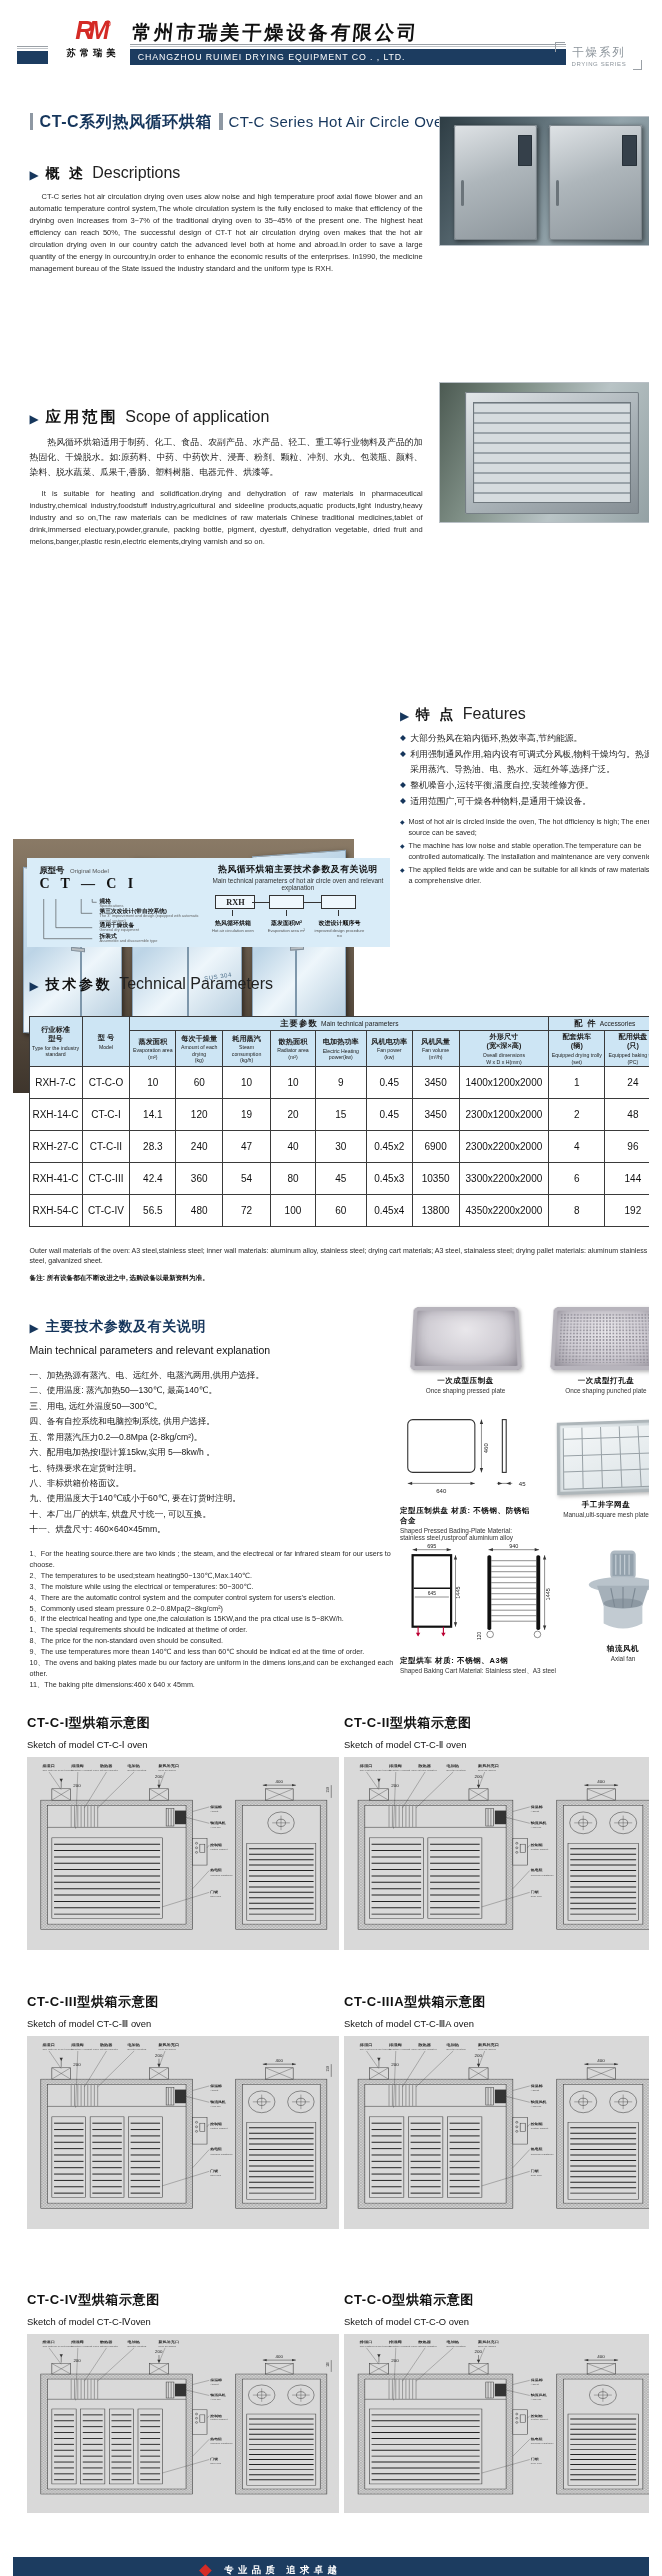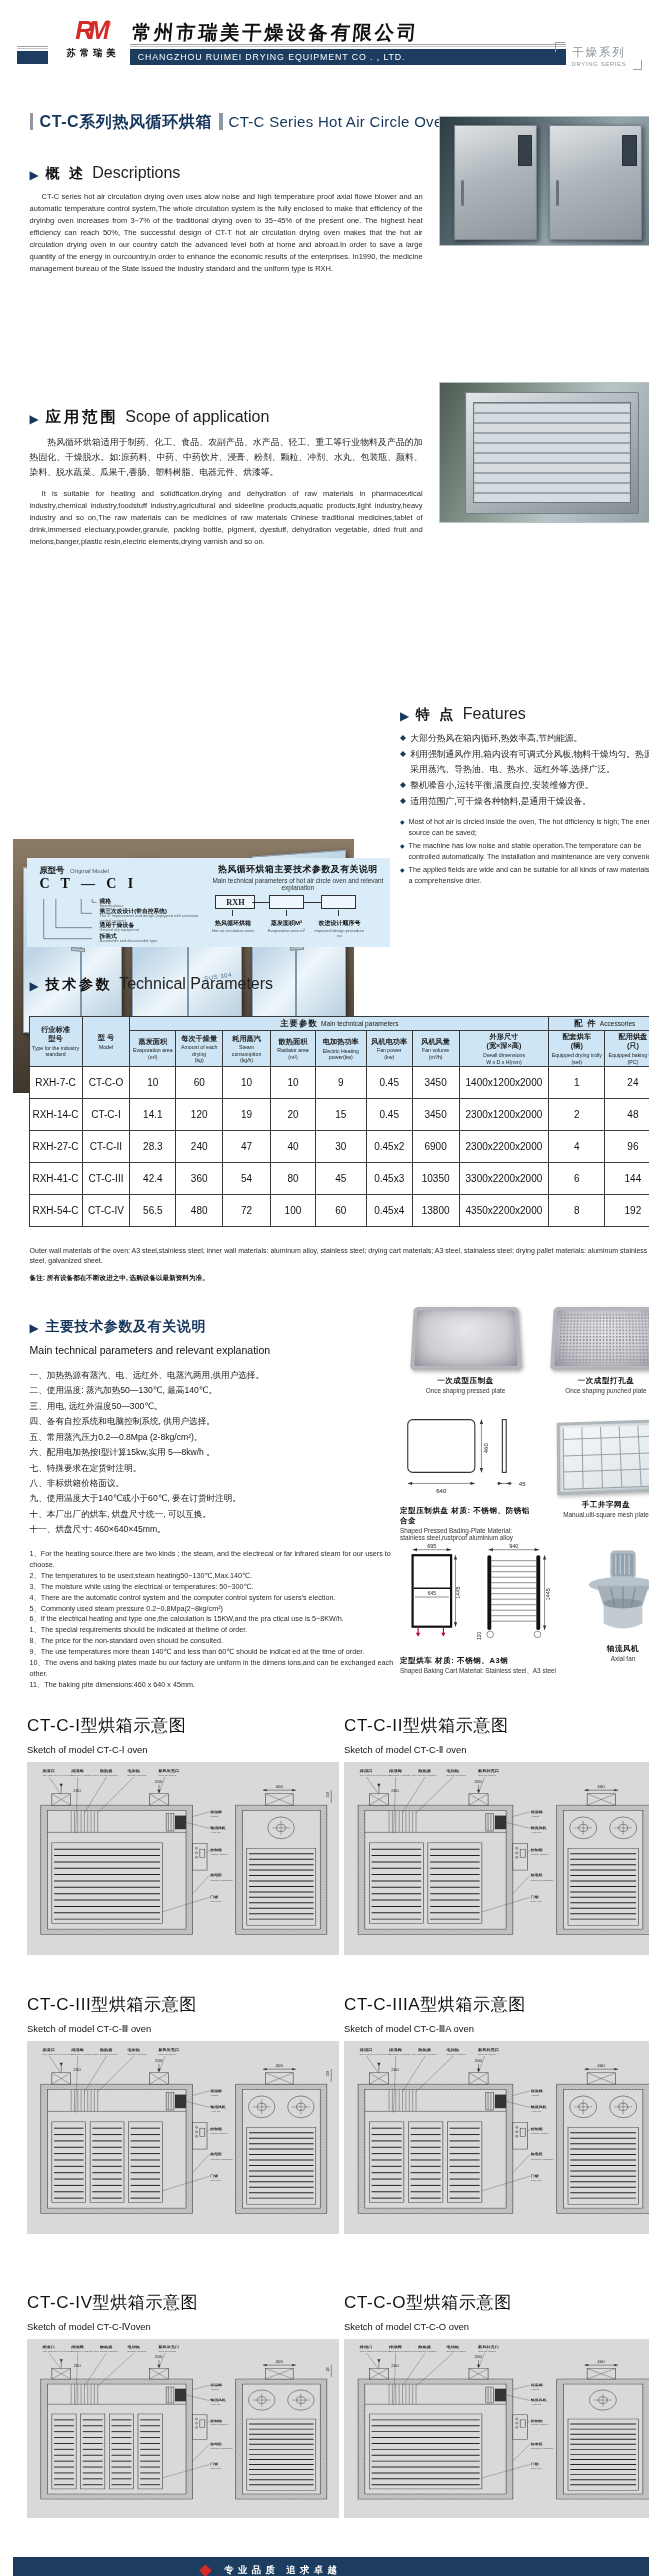--- a/index.html
+++ b/index.html
@@ -107,21 +107,21 @@
   .tray.punched::after{content:'';position:absolute;inset:6.6px;border-radius:2.8px;background-image:radial-gradient(#8f8c96 0.6px,transparent 0.7px);background-size:3.3px 3.3px;}
   .mesh{width:99px;height:73px;margin:0 auto;background:linear-gradient(135deg,#e9eef0,#c3ccd0);box-shadow:inset 0 0 0 3.3px #aeb6ba,1.1px 1.7px 3.3px rgba(0,0,0,.25);position:relative;transform:perspective(232px) rotateX(8deg) rotate(-2deg);}
   .mesh::after{content:'';position:absolute;inset:5.5px;background:
     repeating-linear-gradient(90deg,#97a0a5 0 1.1px,transparent 1.1px 19px),
     repeating-linear-gradient(0deg,#97a0a5 0 1.1px,transparent 1.1px 16.6px),
     linear-gradient(160deg,#f4f7f8,#dde4e7);}
   svg text{font-family:"Liberation Sans","DejaVu Sans",sans-serif;}
 
   
   .sketch{position:absolute;}
-  .sk-cn{font-size:17px;font-weight:normal;color:#111;letter-spacing:0.6px;}
+  .sk-cn{font-size:13px;font-weight:bold;color:#111;letter-spacing:0.6px;}
   .sk-en{font-size:9.4px;color:#111;margin-top:6.6px;}
   .sk-box{margin-top:7.7px;background:#d9d9d9;}
 
   
   .footer{position:absolute;left:0;top:2549px;width:663px;height:27px;background:#1c3c60;display:flex;align-items:center;}
   .footer .accent{width:8.8px;height:8.8px;background:#d42b26;transform:rotate(45deg);margin-left:188px;}
   .footer .slogan{color:#fff;font-size:9.4px;font-weight:bold;letter-spacing:4.4px;margin-left:14.4px;}
 </style>
 </head>
 <body>

